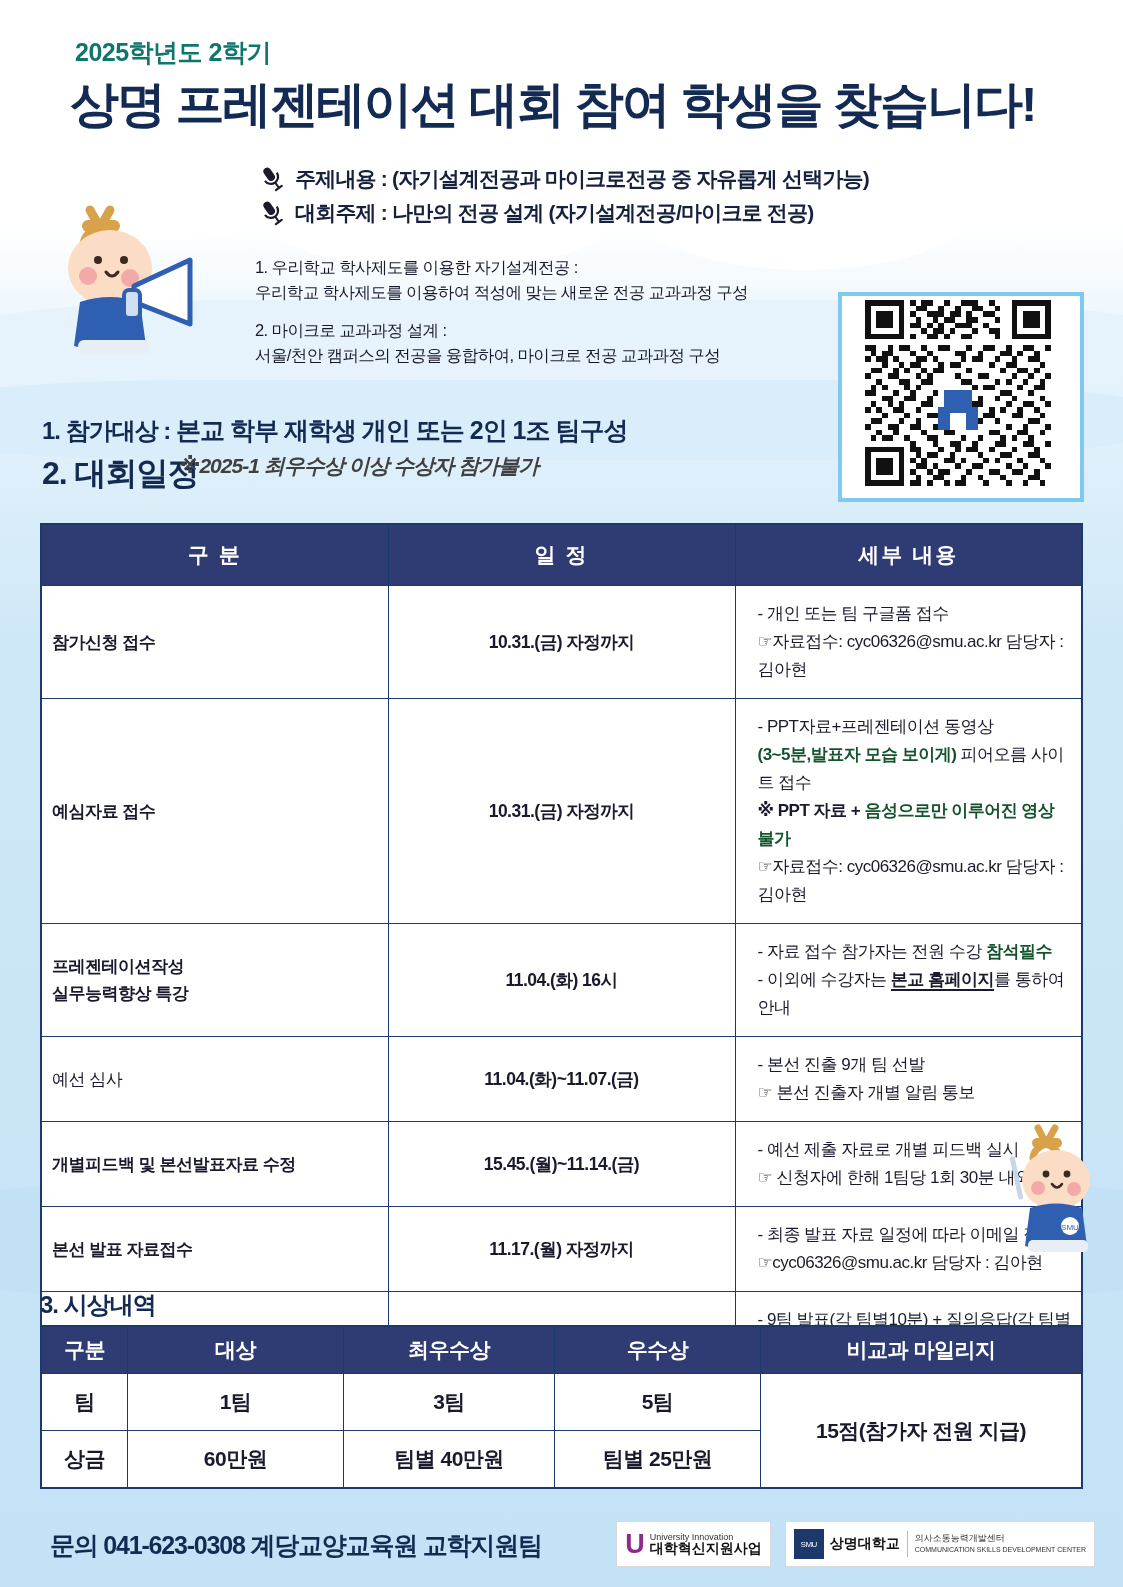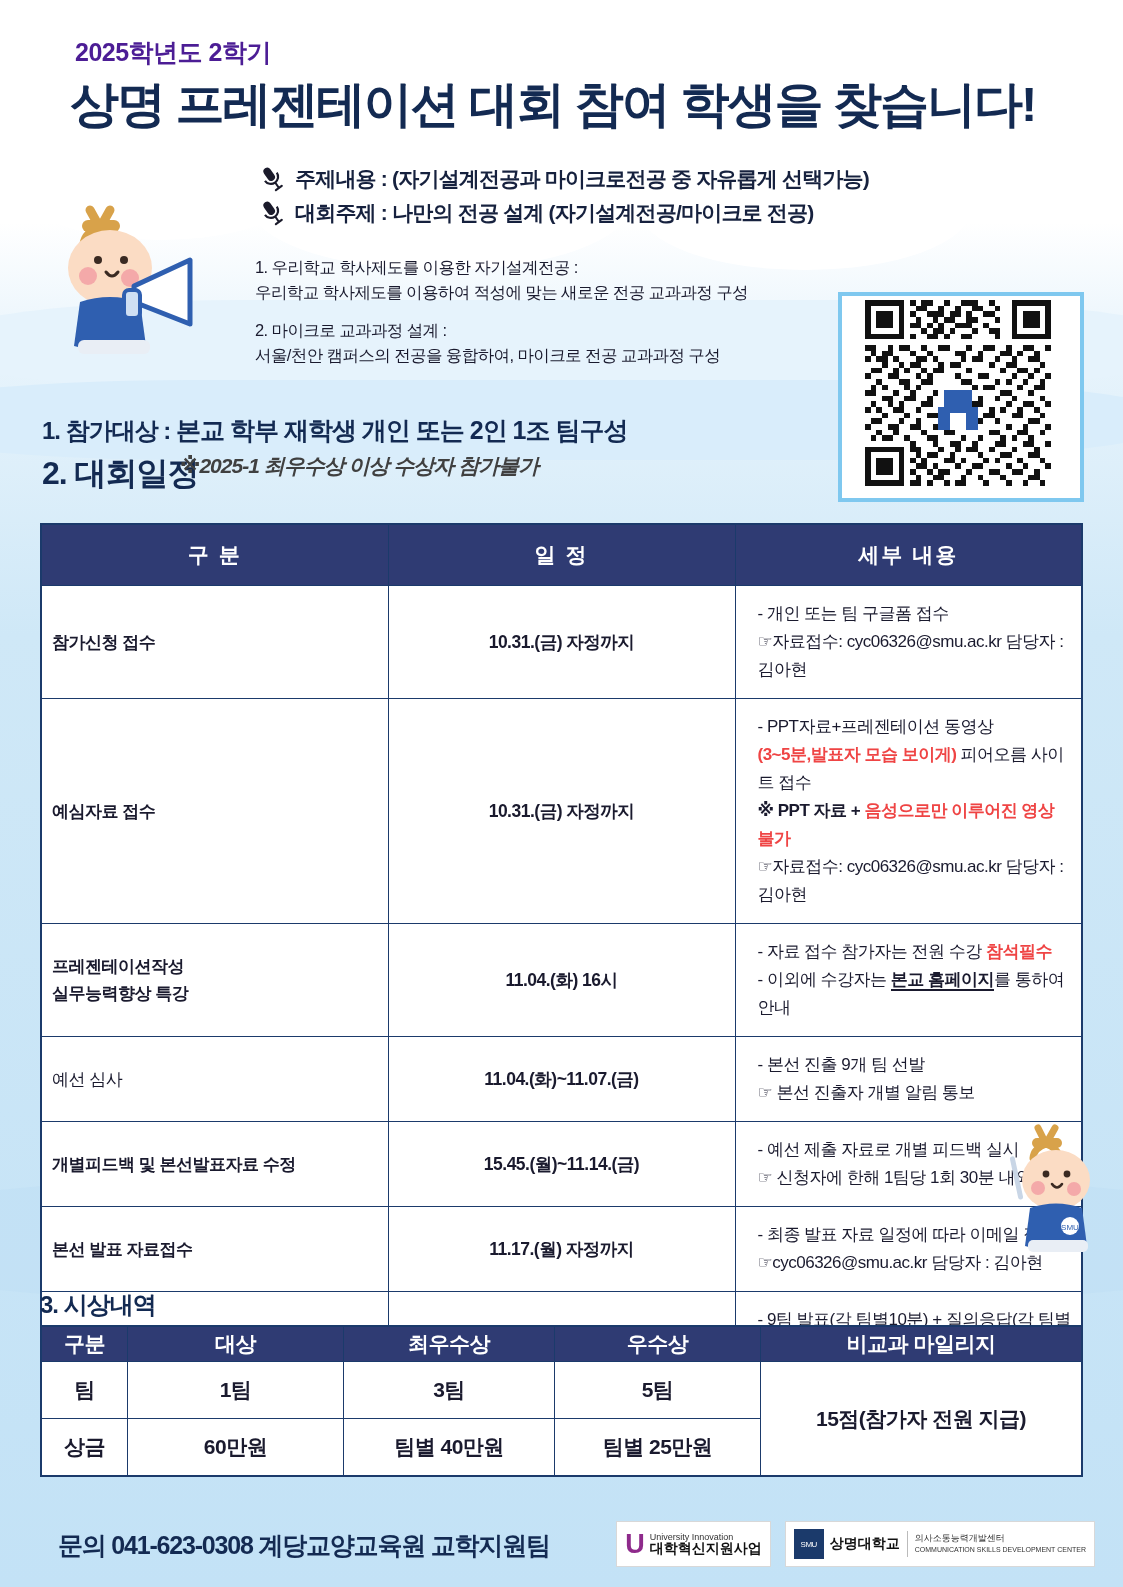--- a/index.html
+++ b/index.html
@@ -21,21 +21,21 @@
   .cloud.c6{width:330px;height:120px;left:640px;top:150px;}
   .cloud.c7{width:260px;height:100px;left:900px;top:120px;}
   .wave{position:absolute;left:0;right:0;height:60px;background:#dff0fb;border-radius:50%/100%;}
   .wave.w1{top:300px;height:90px;left:-80px;right:-80px;background:#e6f3fc;}
   .wave.w2{top:380px;height:80px;left:-140px;right:-60px;background:#d9edfb;}
   .wave.w3{top:1180px;height:120px;left:-160px;right:-160px;background:#c0e0f5;opacity:.6;}
 
   .page{position:relative;z-index:2;width:1123px;height:1587px;}
 
   
-  .semester{position:absolute;left:75px;top:36px;font-size:25px;font-weight:bold;letter-spacing:-0.5px;color:#4c1d95;}
+  .semester{position:absolute;left:75px;top:36px;font-size:25px;font-weight:bold;letter-spacing:-0.5px;color:#0f766e;}
   .main-title{position:absolute;left:70px;top:72px;font-size:49px;font-weight:bold;letter-spacing:-2px;color:#132a52;white-space:nowrap;}
 
   .topic-block{position:absolute;left:255px;top:162px;}
   .topic-line{display:flex;align-items:center;font-size:21px;font-weight:bold;letter-spacing:-0.8px;color:#16213e;line-height:34px;}
   .mic{width:34px;height:30px;margin-right:6px;flex:none;}
 
   .desc{position:absolute;left:255px;top:255px;font-size:16.5px;line-height:25px;letter-spacing:-0.6px;color:#1a1a2e;}
   .desc .gap{height:13px;}
 
   
@@ -55,36 +55,36 @@
   table{border-collapse:collapse;}
   .sched{position:absolute;left:40px;top:523px;width:1043px;background:#fff;
          border:2px solid #1b3a6b;table-layout:fixed;}
   .sched th{background:#2f3b73;color:#fff;font-size:21px;font-weight:bold;letter-spacing:2px;
             padding:16px 0;border:1px solid #1b3a6b;}
   .sched td{border:1px solid #1b3a6b;font-size:17px;letter-spacing:-0.5px;padding:14px 10px;vertical-align:middle;}
   .sched td.c1{width:240px;font-weight:bold;line-height:27px;}
   .sched td.c2{width:230px;text-align:center;font-weight:bold;font-size:17.5px;}
   .sched td.c3{padding-left:22px;line-height:28px;}
   .sched tr td.c1.plain{font-weight:normal;}
-  .red{color:#ef4444;font-weight:bold;}
+  .red{color:#14532d;font-weight:bold;}
   .bold{font-weight:bold;}
   .under{border-bottom:2px solid #1a1a2e;font-weight:bold;}
 
   
   .awards-title{position:absolute;left:40px;top:1289px;font-size:24px;font-weight:bold;color:#132a52;letter-spacing:-1px;}
   .awards{position:absolute;left:40px;top:1325px;width:1043px;background:#fff;border:2px solid #1b3a6b;table-layout:fixed;}
-  .awards th{background:#2f3b73;color:#fff;font-size:21px;font-weight:bold;padding:3px 0;border:1px solid #1b3a6b;letter-spacing:-0.5px;}
+  .awards th{background:#2f3b73;color:#fff;font-size:21px;font-weight:bold;padding:9px 0;border:1px solid #1b3a6b;letter-spacing:-0.5px;}
   .awards td{border:1px solid #1b3a6b;text-align:center;font-size:21px;font-weight:bold;padding:14px 0;letter-spacing:-0.5px;}
   .awards .hc1{width:85px;}
   .awards .hc2{width:215px;}
   .awards .hc3{width:210px;}
   .awards .hc4{width:205px;}
 
   
-  .footer{position:absolute;left:58px;top:1529px;font-size:25px;font-weight:bold;color:#132a52;letter-spacing:-1.2px;}
+  .footer{position:absolute;left:50px;top:1529px;font-size:25px;font-weight:bold;color:#132a52;letter-spacing:-1.2px;}
   .logos{position:absolute;right:28px;top:1521px;display:flex;align-items:center;gap:14px;}
   .logo-box{background:#fff;border:1px solid #d8d8d8;display:flex;align-items:center;padding:5px 8px;height:34px;}
   .logo-u{color:#8e2a8b;font-size:27px;font-weight:bold;margin-right:5px;}
   .logo-txt{font-size:9px;line-height:11px;color:#333;}
   .logo-txt .b{font-size:14px;font-weight:bold;color:#111;}
   .smu-mark{width:30px;height:30px;background:#1b3a6b;color:#fff;font-size:8px;display:flex;align-items:center;justify-content:center;margin-right:6px;letter-spacing:-0.5px;}
   .div-line{width:1px;height:26px;background:#bbb;margin:0 7px;}
 
   
   .mascot{position:absolute;}

